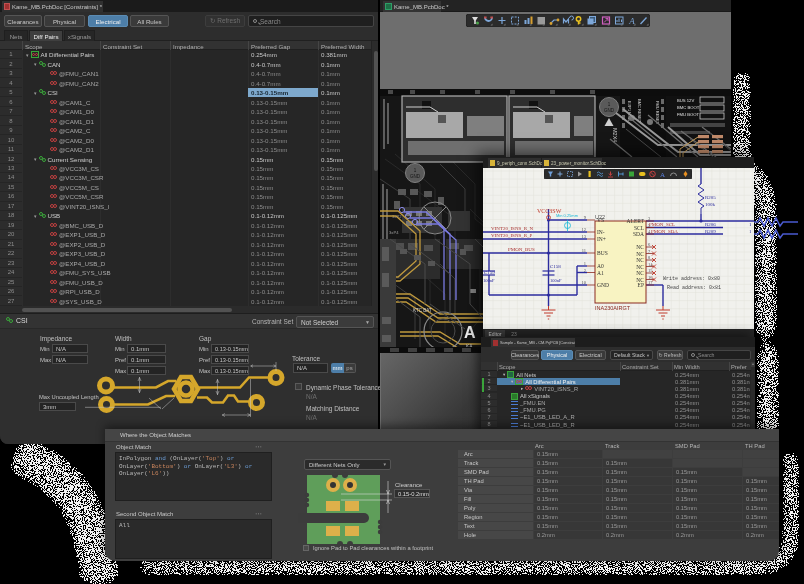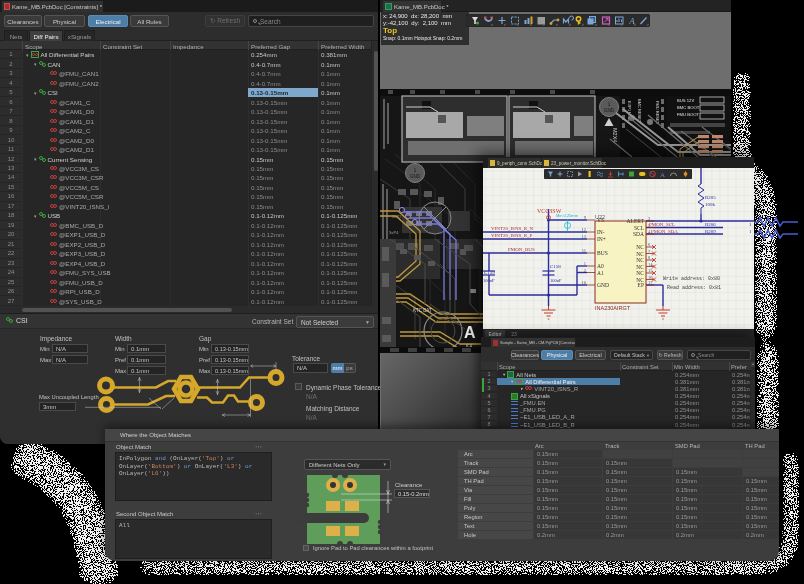--- a/index.html
+++ b/index.html
@@ -39,26 +39,20 @@
    <path d="M791,450 L791,535 Q791,561 766,567 L138,567" stroke-width="17"></path>
    <path d="M14,454 Q62,470 82,508 Q98,544 100,584" stroke-width="40"></path>
  </g>
 </svg>
 <div class="win" style="left:380px;top:0;width:351px;height:438px;background:#6e6e6e;z-index:2;">
     <div class="abs" style="left:0;top:0;width:351px;height:12px;background:#232323;border-bottom:1px solid #1a1a1a;">
       <div class="abs" style="left:3px;top:1px;width:58px;height:11px;background:#333;display:flex;align-items:center;">
         <span style="flex:0 0 7px;width:7px;height:7px;margin:0 2px 0 2px;background:#1e6e46;border:1px solid #2e9e66;"></span>
         <span style="font-size:6px;color:#c9c9c9;white-space:nowrap;">Kame_MB.PcbDoc *</span>
       </div>
-    </div>
-    <div class="abs" style="left:1px;top:12px;width:88px;height:33px;background:rgba(32,32,32,0.82);color:#e8e8e8;font-size:6px;line-height:7px;padding:1px 2px;white-space:nowrap;overflow:hidden;">
-      <div>x: 24,900&nbsp;&nbsp;dx: 28,200&nbsp;&nbsp;mm</div>
-      <div>y:-42,100&nbsp;&nbsp;dy:&nbsp;&nbsp;2,100&nbsp;&nbsp;mm</div>
-      <div style="color:#e8c61e;font-weight:bold;font-size:8px;line-height:8px;">Top</div>
-      <div style="font-size:5px;">Snap: 0.1mm Hotspot Snap: 0.2mm</div>
     </div>
     <svg class="abs" style="left:86px;top:14px;" width="184" height="13" viewBox="0 0 184 13">
 <rect width="184" height="13" rx="3" fill="#2b2b2b" stroke="#222"></rect>
 <g>
  <path d="M6,3 L12,3 L9.8,6.5 L9.8,10 L8.2,10 L8.2,6.5 Z" fill="#dcdcdc"></path>
         <circle cx="11.5" cy="9" r="1.5" fill="#4aa54a"></circle>
  <path d="M19,3.5 a3.5,3.5 0 1 0 7,0" fill="none" stroke="#7da7d9" stroke-width="1.8"></path>
         <rect x="18" y="2.5" width="2.6" height="2" fill="#c05050"></rect>
         <rect x="24.4" y="2.5" width="2.6" height="2" fill="#c05050"></rect>
  <path d="M36,3 L36,10 M32.5,6.5 L39.5,6.5" stroke="#7da7d9" stroke-width="1.2"></path>

